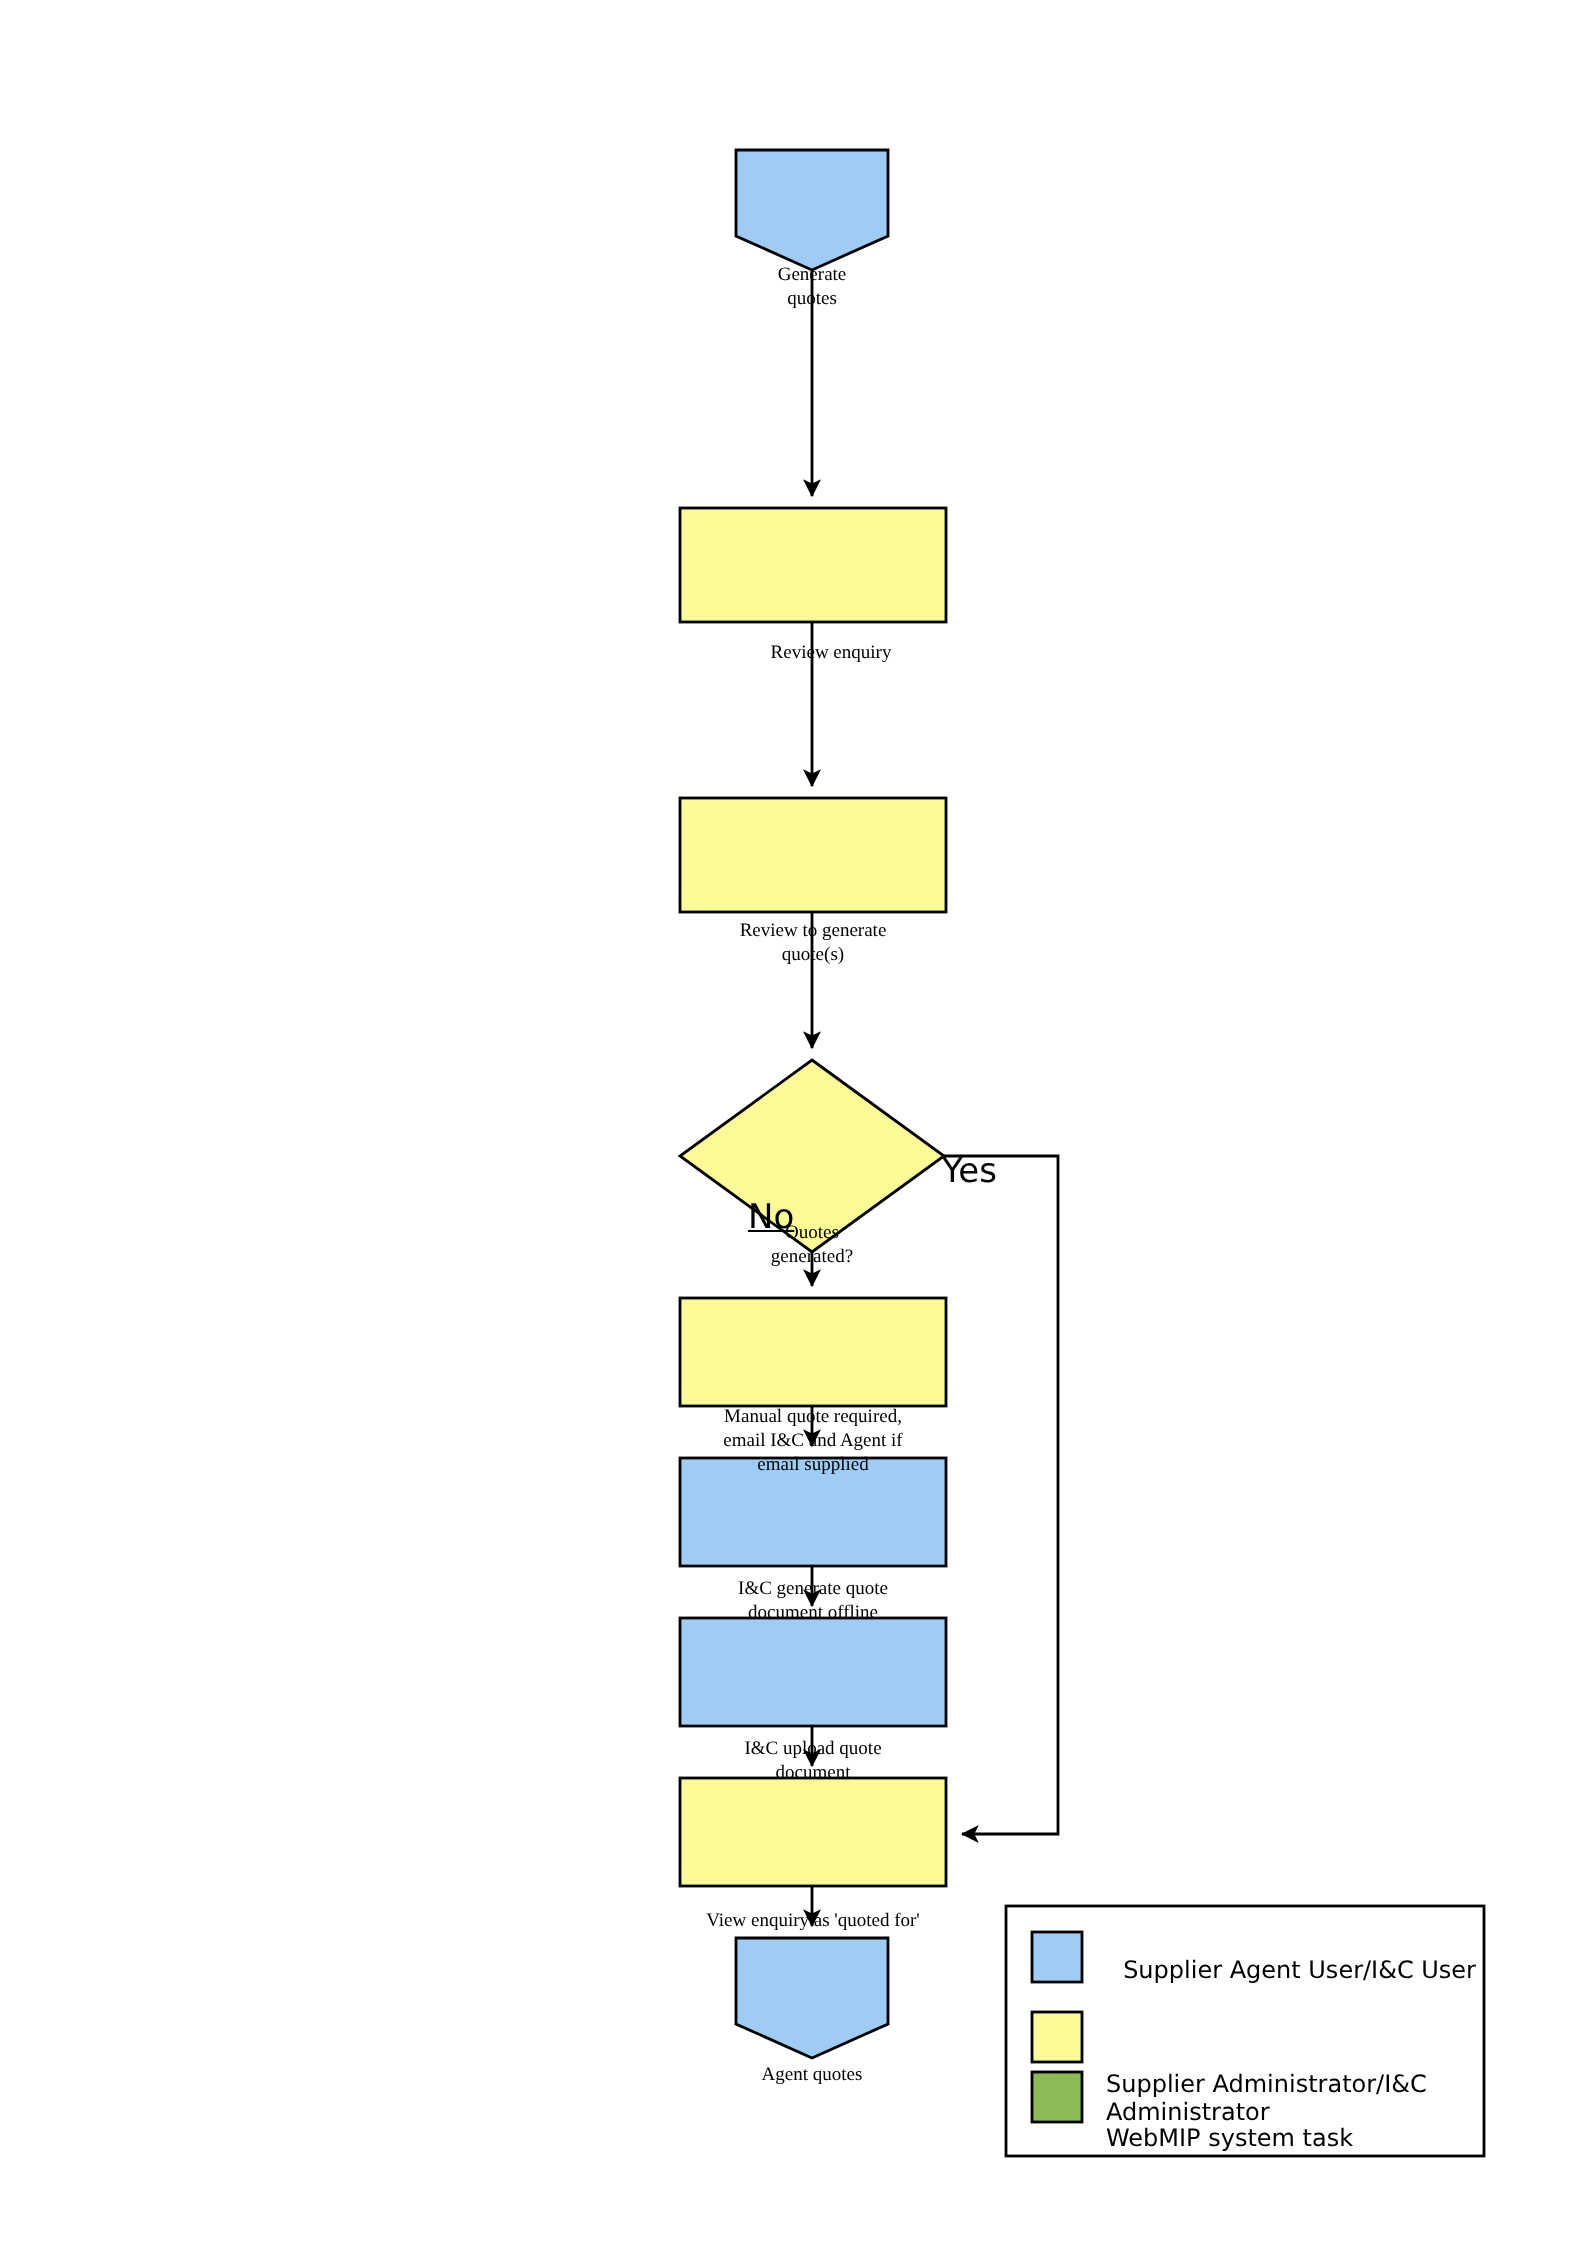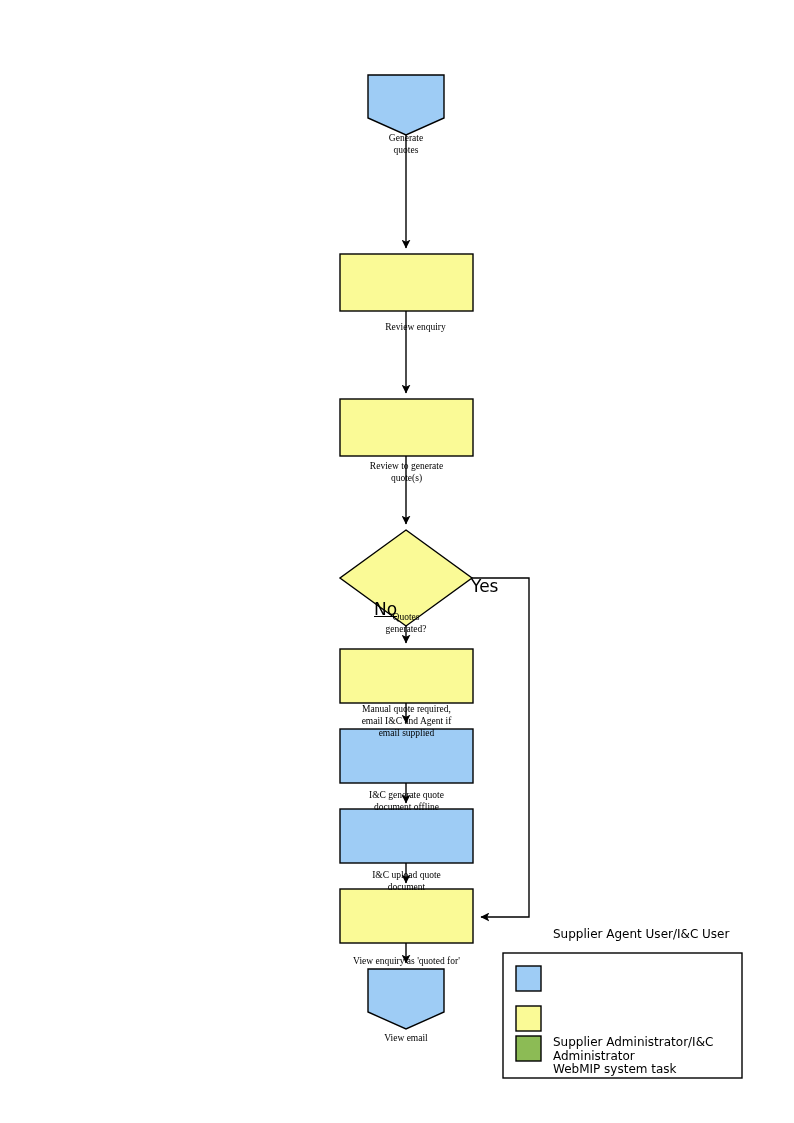--- a/index.html
+++ b/index.html
@@ -125,24 +125,24 @@
 email supplied</div>
 
 <div class="node-label" style="left:340px; top:744px; width:133px;">I&amp;C generate quote
 document offline</div>
 
 <div class="node-label" style="left:340px; top:824px; width:133px;">I&amp;C upload quote
 document</div>
 
 <div class="node-label" style="left:338px; top:910px; width:137px;">View enquiry as 'quoted for'</div>
 
-<div class="node-label" style="left:368px; top:987px; width:76px;">View email</div>
+<div class="node-label" style="left:368px; top:987px; width:76px;">Agent quotes</div>
 
 <div class="branch-label" style="left:471px; top:574px;">Yes</div>
 
 <div class="branch-label" style="left:374px; top:597px;text-decoration:underline;">No</div>
 
-<div class="legend-label" style="left:553px; top:927px; width:185px;">Supplier Agent User/I&amp;C User</div>
+<div class="legend-label" style="left:553px; top:978px; width:185px;text-align:right;">Supplier Agent User/I&amp;C User</div>
 
 <div class="legend-label" style="left:553px; top:1062px; width:185px;">WebMIP system task</div>
 
 <div class="legend-label" style="left:553px; top:1035px; width:185px;">Supplier Administrator/I&amp;C
 Administrator</div>
 
 </body></html>

